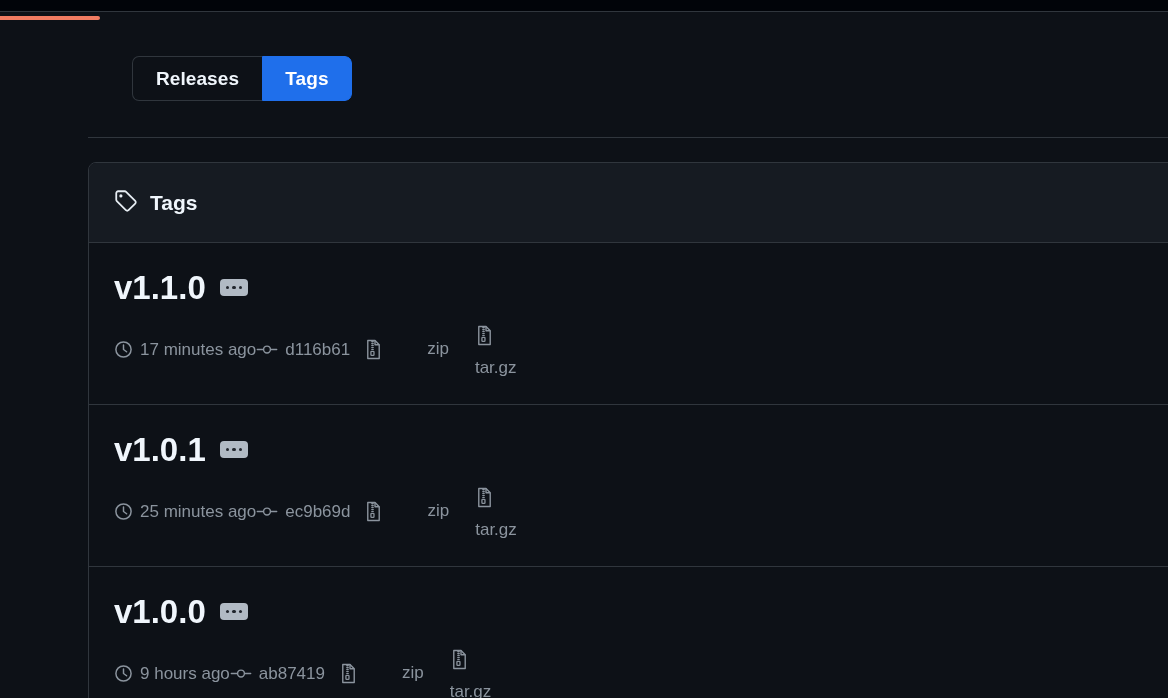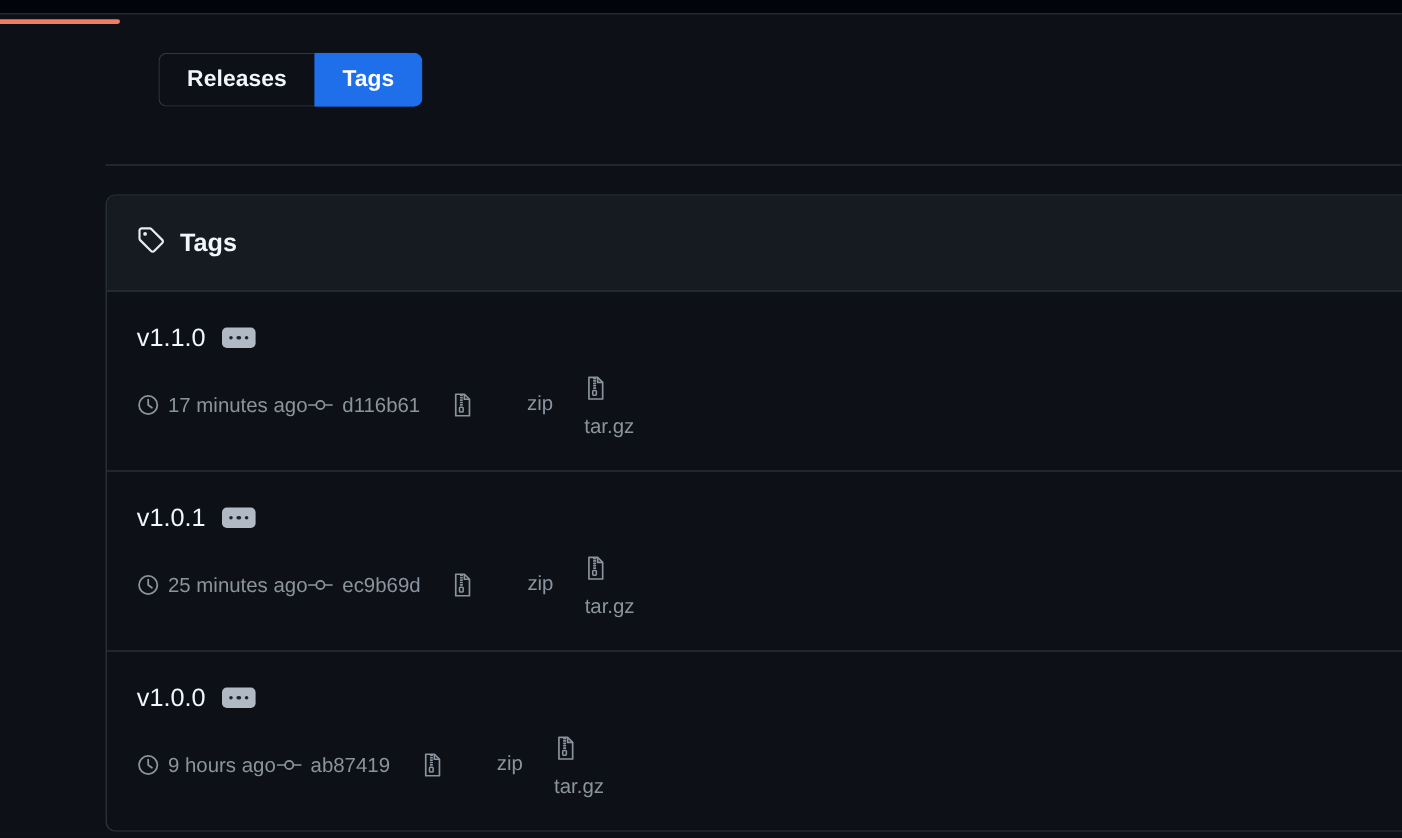--- a/index.html
+++ b/index.html
@@ -39,21 +39,21 @@
     top: 8px; left: 0;
     height: 4px;
     width: 100px;
     background: #f07c62;
     border-radius: 0 2px 2px 0;
   }
 
   
   .segmented {
     position: absolute;
-    top: 44px; left: 88px;
+    top: 56px; left: 88px;
     height: 45px;
     display: flex;
     align-items: stretch;
     border-radius: 7px;
     overflow: hidden;
     padding-left: 44px;
   }
   .seg-btn {
     display: flex;
     align-items: center;
@@ -121,22 +121,22 @@
   }
   .tag-row:last-child { border-bottom: none; }
 
   .tag-name-line {
     display: flex;
     align-items: center;
     gap: 14px;
     margin-bottom: 21px;
   }
   .tag-name {
-    font-size: 21px;
-    font-weight: normal;
+    font-size: 33px;
+    font-weight: bold;
     color: #f0f6fc;
     line-height: 1;
     cursor: pointer;
   }
   .ellipsis-btn {
     width: 28px; height: 17px;
     background: #b1bac4;
     border-radius: 4px;
     display: flex;
     align-items: center;
@@ -155,21 +155,21 @@
     display: flex;
     align-items: center;
     font-size: 17px;
     color: #8b949e;
   }
   .meta-item {
     display: flex;
     gap: 7px;
   }
   .meta-item.commit { }
-  .meta-item.dl { margin-left: 26px; gap: 44px; }
+  .meta-item.dl { margin-left: 14px; gap: 44px; }
   .meta-item.dl2 { margin-left: 26px; flex-direction: column; }
   .meta-link {
     color: #8b949e;
     text-decoration: none;
     cursor: pointer;
   }
   .meta-text { color: #8b949e; }
   .meta-icon { display: block; flex: none; }
 </style>
 </head>

